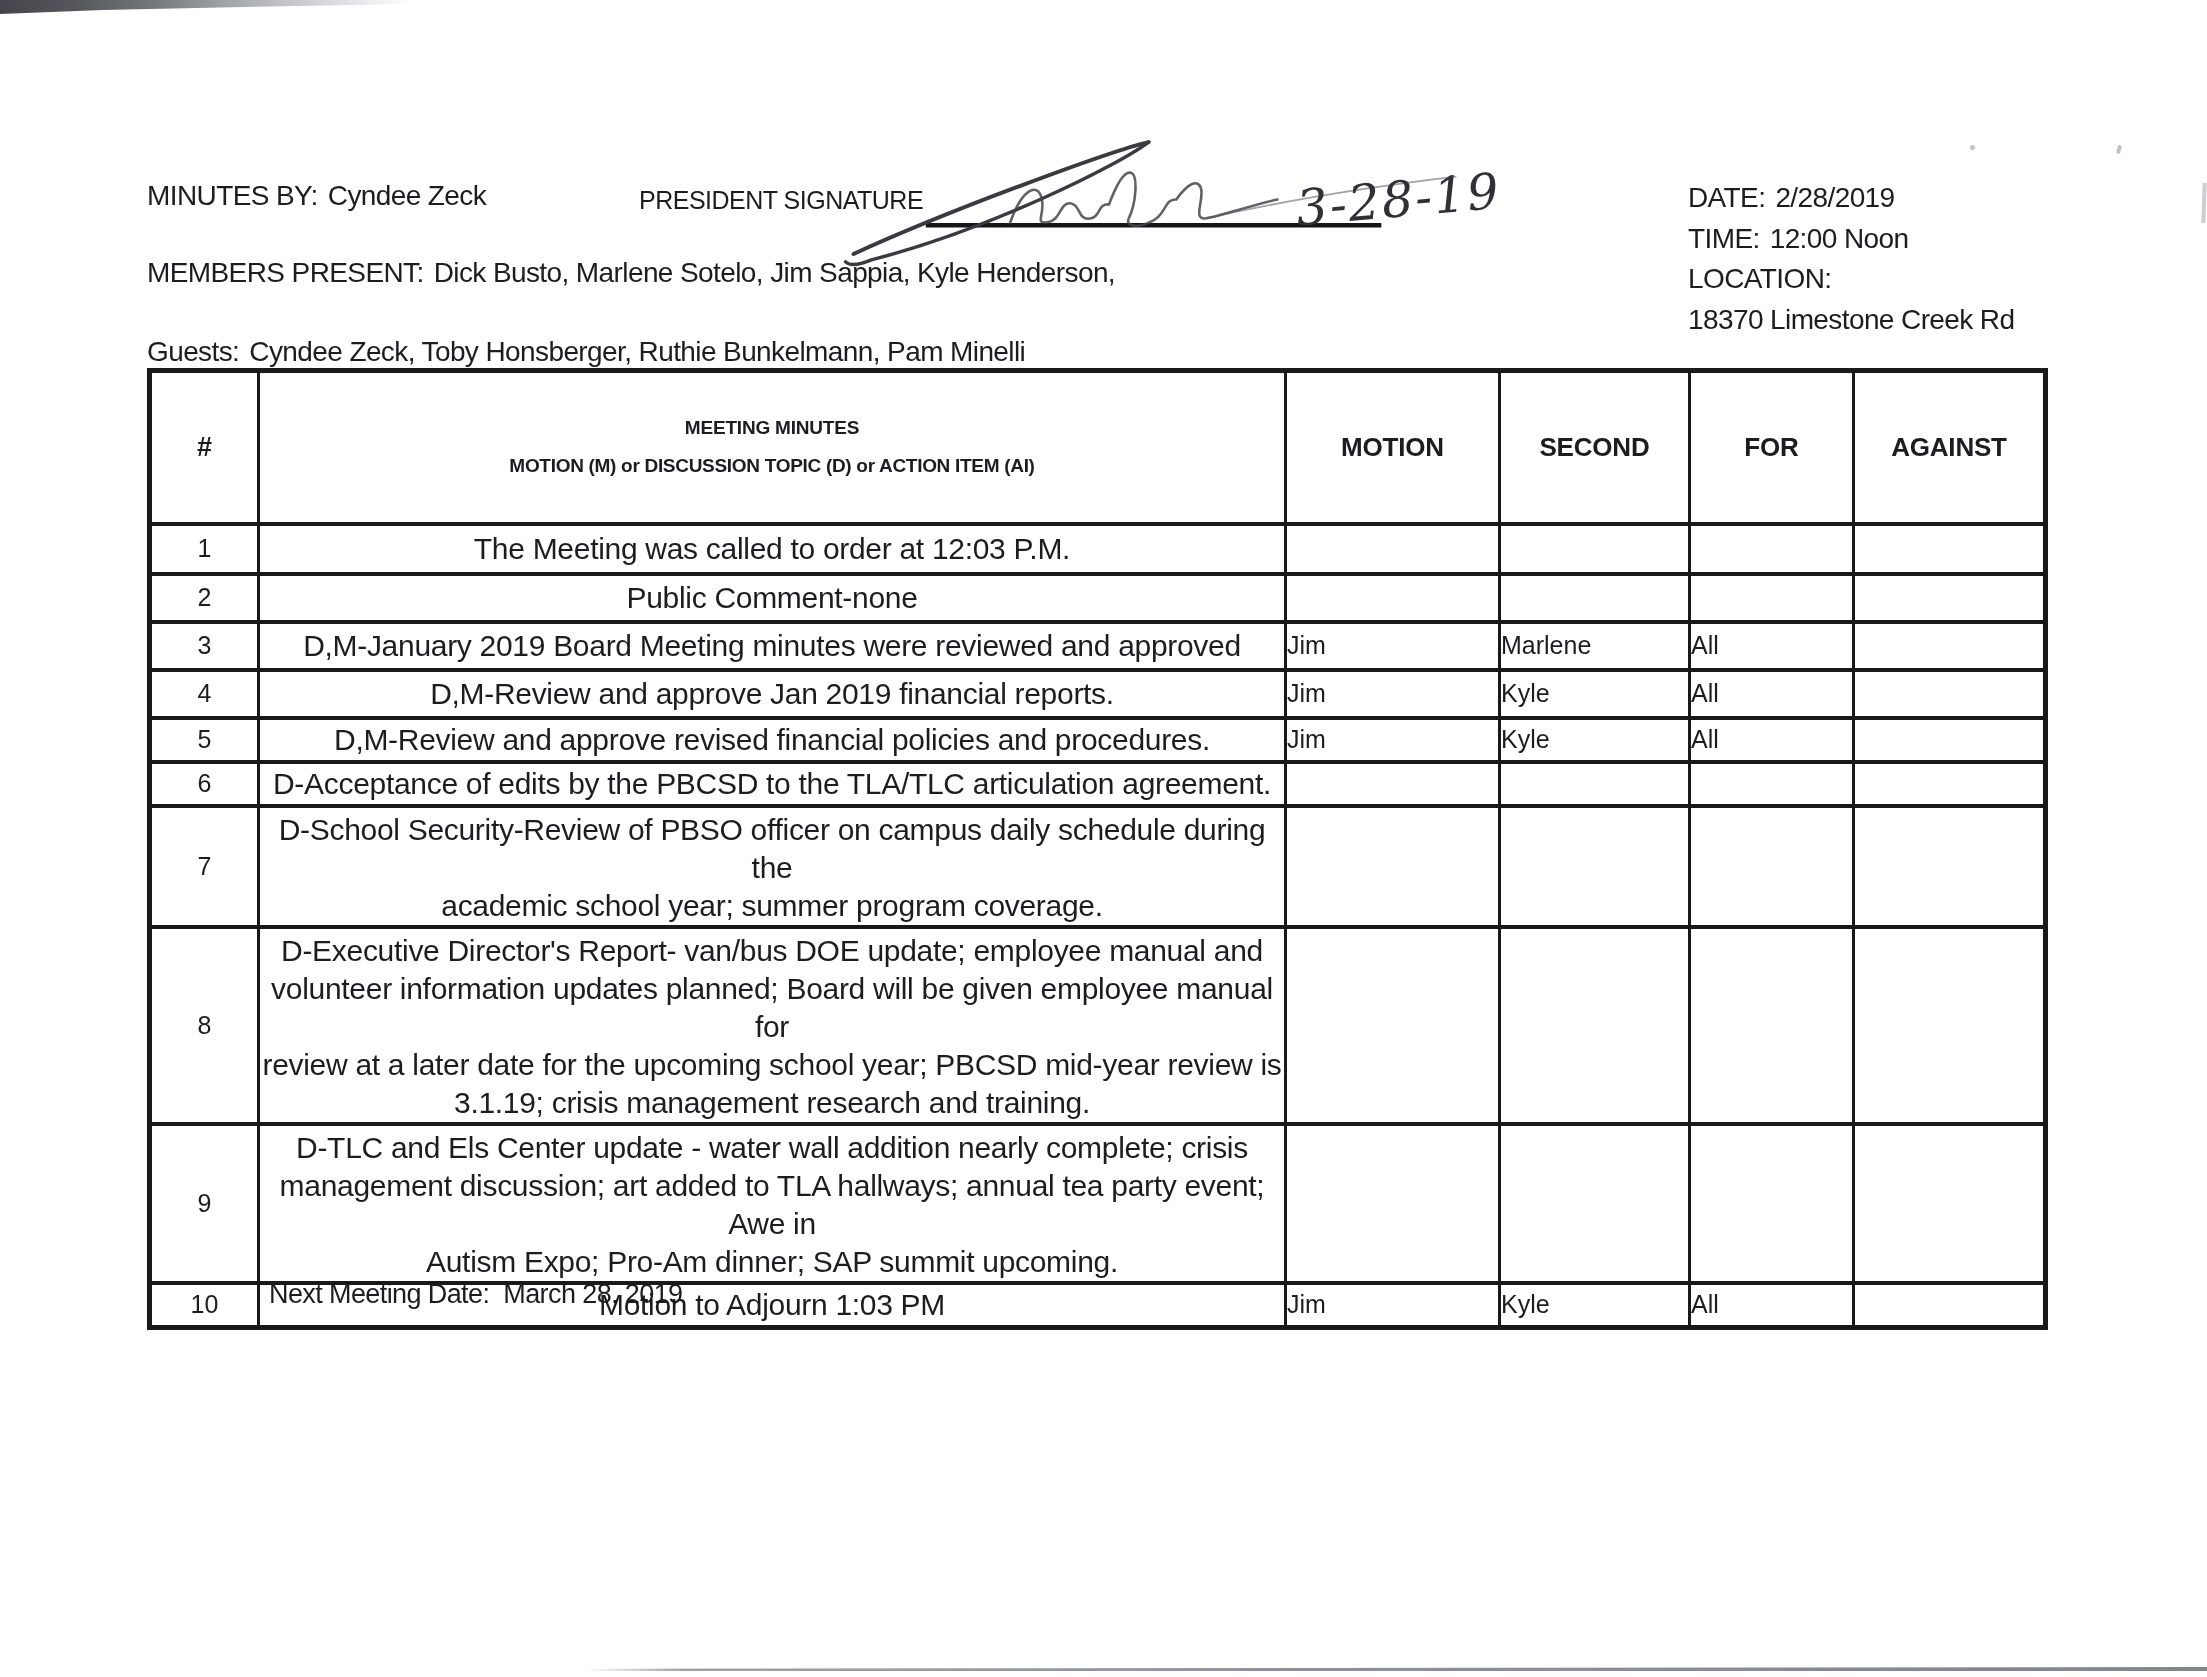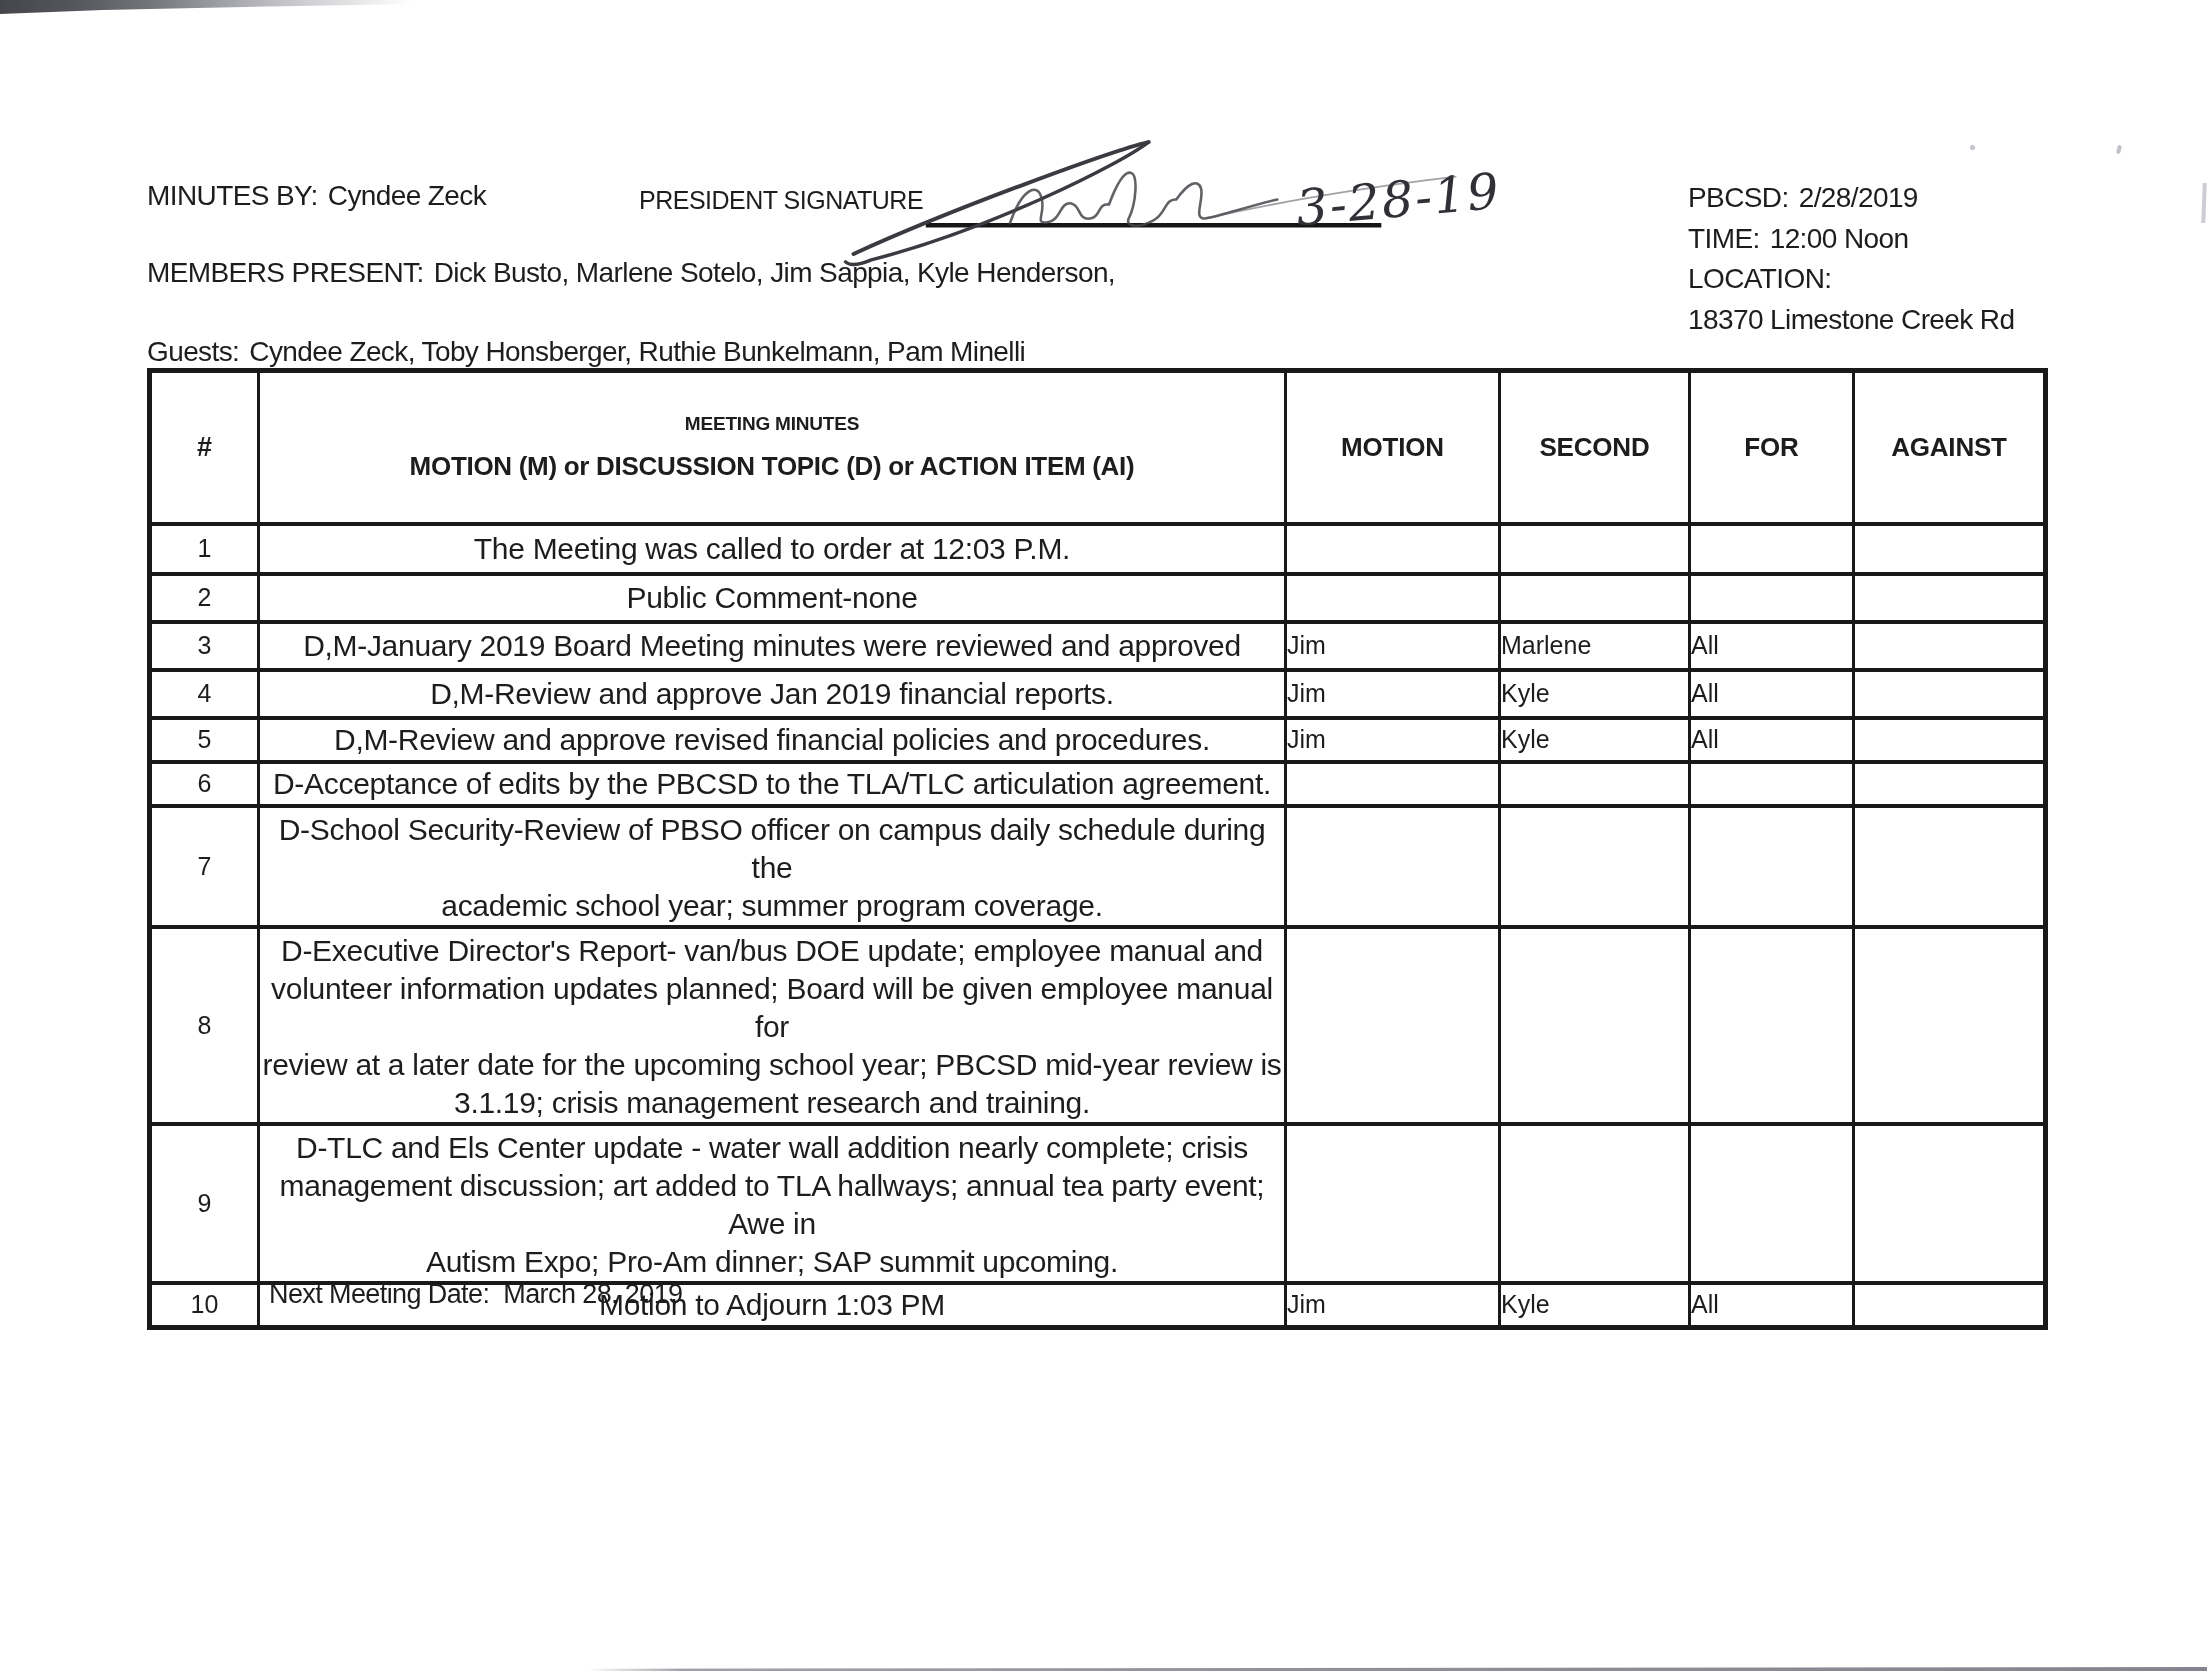--- a/index.html
+++ b/index.html
@@ -54,21 +54,21 @@
   table.minutes col.c-against{width:192px;}
   table.minutes{border:5px solid #191919;}
   table.minutes th,table.minutes td{
     border:3px solid #191919;border-top-width:4px;border-bottom-width:4px;
     padding:0;vertical-align:middle;overflow:hidden;
   }
   thead tr{height:153px;}
   thead th{border-bottom-width:5px;font-weight:bold;}
   .h-num{font-size:27px;}
   .h-title{font-size:19px;text-align:center;margin-bottom:16px;letter-spacing:-0.2px;}
-  .h-sub{font-size:26px;text-align:center;letter-spacing:-0.3px;}
+  .h-sub{font-size:19px;text-align:center;letter-spacing:-0.3px;}
   .h-vote{font-size:26px;letter-spacing:-0.2px;}
   td.num{text-align:center;font-size:25px;}
   td.desc{padding:0 8px 0 10px;}
   .desc-text{white-space:pre-line;font-size:30px;letter-spacing:-0.3px;line-height:1.3;text-align:center;}
   tr.multiline td.desc{vertical-align:top;}
   tr.multiline .desc-text{line-height:38px;padding-top:3px;}
   td.vote{text-align:left;font-size:25px;}
 </style>
 </head>
 <body>
@@ -92,21 +92,21 @@
       <path d="M 125 101 L 585 101" stroke="#161616" stroke-width="4.5" fill="none"></path>
       <path d="M 52 130 C 150 85 315 25 350 17" stroke="#3a3a40" stroke-width="4" stroke-linecap="round" fill="none"></path>
       <path d="M 350 17 C 320 40 190 105 70 136 C 58 141 48 142 44 138" stroke="#3a3a40" stroke-width="3.5" stroke-linecap="round" fill="none"></path>
       <path d="M 210 99 C 222 64 238 57 242 74 C 246 90 234 100 248 98 C 262 96 260 77 272 79 C 282 81 278 97 292 94 C 302 92 298 79 310 80 C 316 64 324 46 332 48 C 340 50 337 80 330 94 C 326 103 340 104 355 96 C 368 89 366 74 378 75 C 390 58 400 54 403 64 C 406 76 394 96 408 94 C 425 91 450 82 480 75" stroke="#45454b" stroke-width="2.6" stroke-linecap="round" fill="none" opacity="0.85"></path>
       <path d="M 408 94 C 470 80 560 64 660 52" stroke="#55555c" stroke-width="1.8" stroke-linecap="round" fill="none" opacity="0.55"></path>
       <text class="sig-date-text" x="500" y="96" transform="rotate(-5 560 90)">3-28-19</text>
     </svg>
   </div>
 
   <div class="hline meta-date">
-    <span>PBCSD:</span><span class="val">2/28/2019</span>
+    <span>DATE:</span><span class="val">2/28/2019</span>
   </div>
   <div class="hline meta-time">
     <span>TIME:</span><span class="val">12:00 Noon</span>
   </div>
   <div class="hline meta-loc">LOCATION:</div>
   <div class="hline meta-addr">18370 Limestone Creek Rd</div>
 
   <div class="hline members">
     <span>MEMBERS PRESENT:</span><span class="val">Dick Busto, Marlene Sotelo, Jim Sappia, Kyle Henderson,</span>
   </div>

